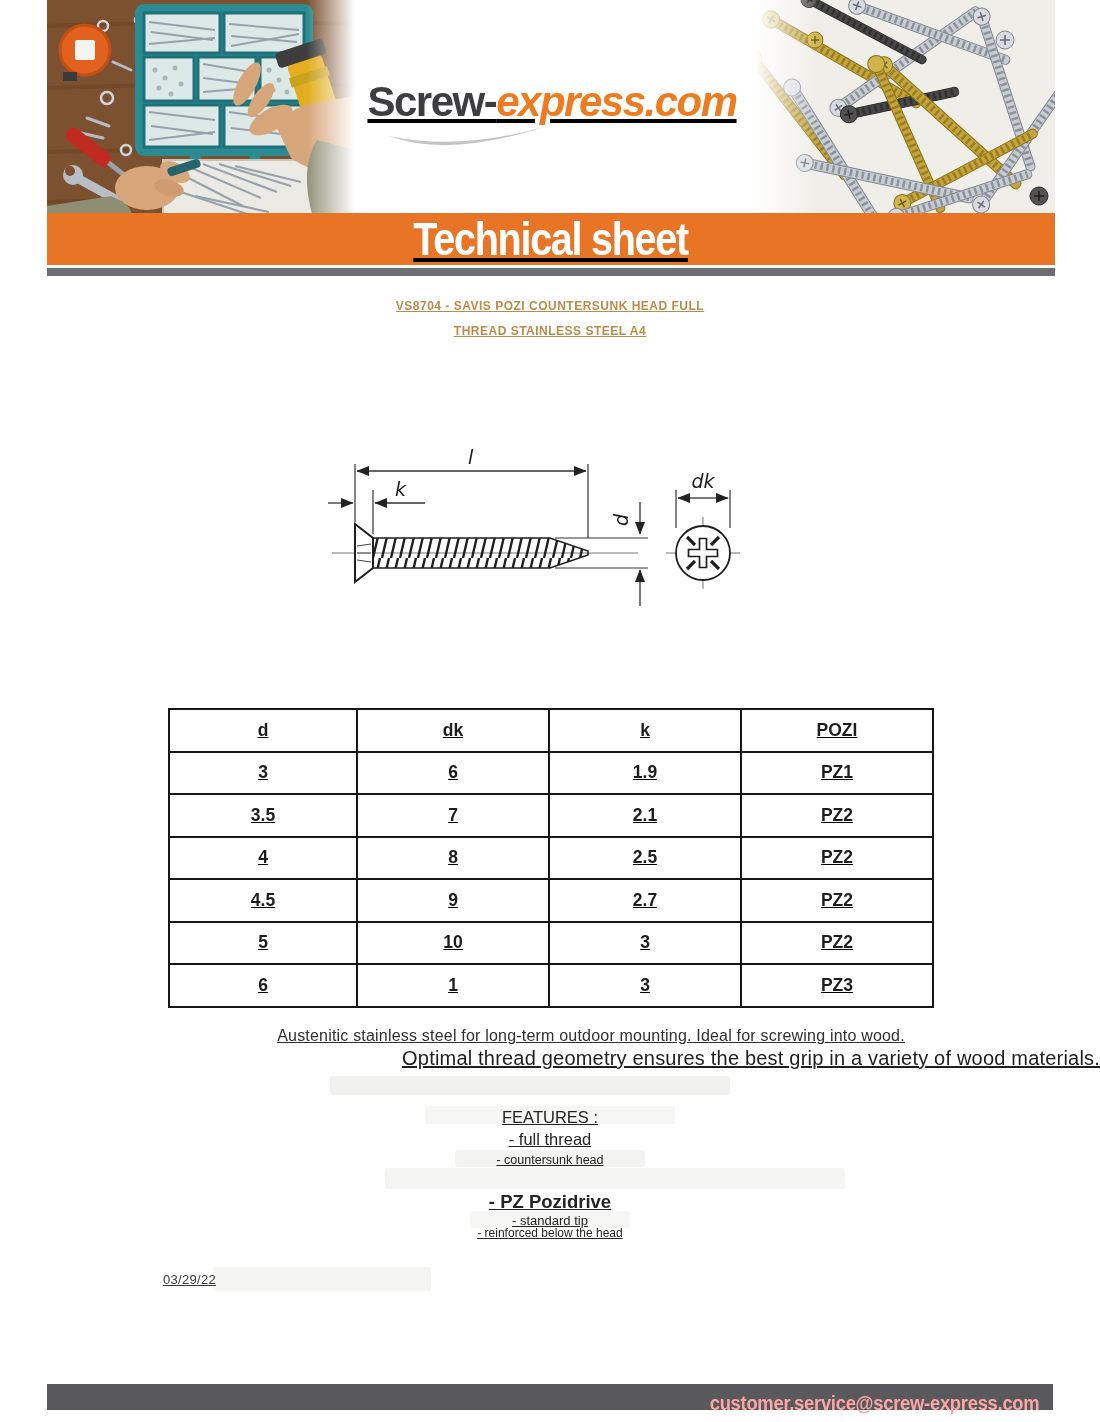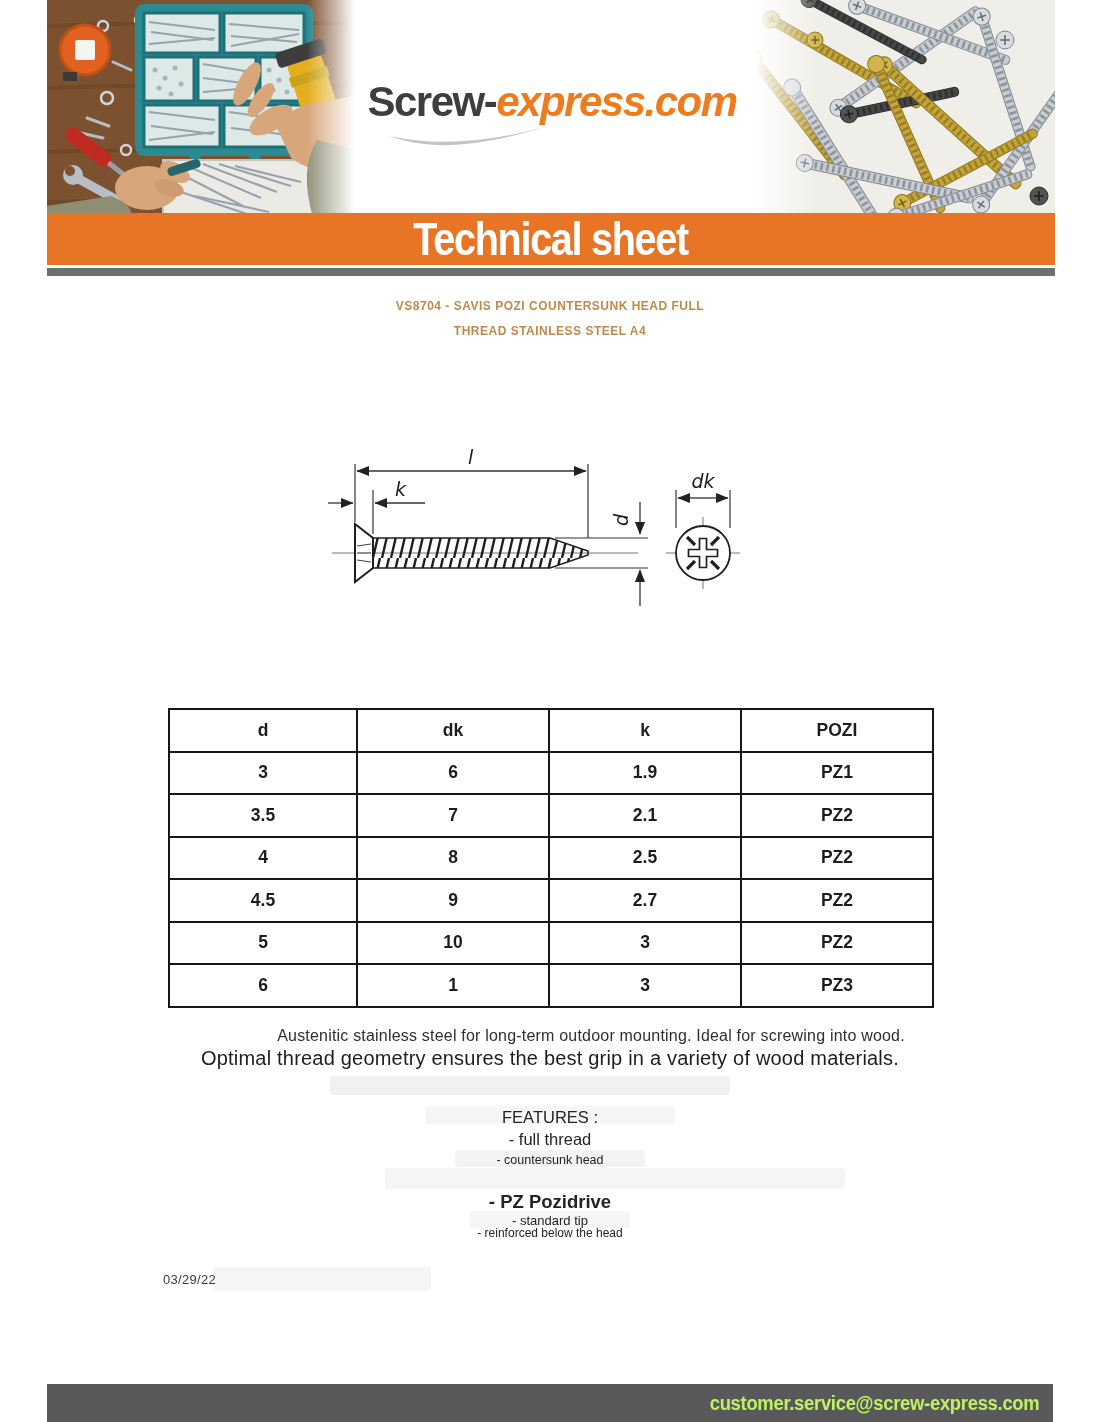--- a/index.html
+++ b/index.html
@@ -1,20 +1,20 @@
 <!DOCTYPE html>
 <html><head>
 <meta charset="utf-8">
 <style>
   html,body{margin:0;padding:0;}
   body{
     width:1100px;height:1422px;position:relative;background:#ffffff;
     font-family:"Liberation Sans",sans-serif;overflow:hidden;
   }
-  .abs{position:absolute;}
+  .abs{position:absolute;text-decoration:underline;}
   .fill{width:100%;height:100%;display:block;}
 
   
   .photo-left{left:47px;top:0;width:308px;height:218px;}
   .photo-right{left:755px;top:0;width:300px;height:218px;}
   .logo{left:352px;top:80px;width:400px;text-align:center;font-size:42px;font-weight:700;
         letter-spacing:-1.5px;line-height:44px;white-space:nowrap;}
   .logo-prefix{color:#3e3e40;}
   .logo-suffix{color:#ee7b1e;font-style:italic;}
   .swoosh{left:386px;top:124px;width:162px;height:32px;}
@@ -35,39 +35,39 @@
   .dim-txt{font-family:"DejaVu Sans",sans-serif;font-style:italic;font-size:19px;fill:#1c1c1c;}
 
   
   .spec-table{left:168px;top:708px;}
   table{border-collapse:collapse;table-layout:fixed;width:764px;}
   th,td{border:2px solid #161616;height:40.5px;text-align:center;vertical-align:middle;
         font-weight:700;font-size:17.5px;color:#1d1d1d;padding:0;}
 
   
   .desc1{left:0;top:1027px;width:1100px;text-align:center;font-size:16px;color:#2f2f2f;letter-spacing:.2px;margin-left:41px;}
-  .desc2{left:0;top:1047px;width:1100px;text-align:center;font-size:20px;color:#1e1e1e;letter-spacing:.2px;}
+  .desc2{left:0;top:1047px;width:1100px;text-align:right;font-size:20px;color:#1e1e1e;letter-spacing:.2px;}
 
   
   .smudge{background:#f1f1f0;border-radius:3px;}
 
   
   .feat{left:0;width:1100px;text-align:center;color:#242424;}
   .feat-heading{top:1108px;font-size:16.5px;}
   .feat-0{top:1130px;font-size:16.5px;}
   .feat-1{top:1153px;font-size:12.5px;}
   .feat-2{top:1226px;font-size:12px;}
   .feat-3{top:1191px;font-size:18.5px;font-weight:700;}
   .feat-4{top:1213px;font-size:13px;}
 
   .doc-date{left:163px;top:1272px;font-size:13px;color:#3a3a3a;letter-spacing:.3px;}
 
   
-  .footer-bar{left:47px;top:1384px;width:1006px;height:38px;background:#59595b;
-              color:#bef264;text-align:right;line-height:38px;box-sizing:border-box;padding-right:14px;}
+  .footer-bar{left:47px;top:1384px;width:1006px;height:26px;background:#59595b;
+              color:#fca5a5;text-align:right;line-height:38px;box-sizing:border-box;padding-right:14px;}
   .footer-email{display:inline-block;font-size:20px;font-weight:700;letter-spacing:-.3px;
                 transform:scaleX(.92);transform-origin:right center;white-space:nowrap;}
 </style>
 </head>
 <body>
 
 <div class="abs photo-left">
   <svg class="fill" viewBox="0 0 308 218" preserveAspectRatio="none">
     <defs>
       <linearGradient id="gFadeR" x1="0" x2="1" y1="0" y2="0">

